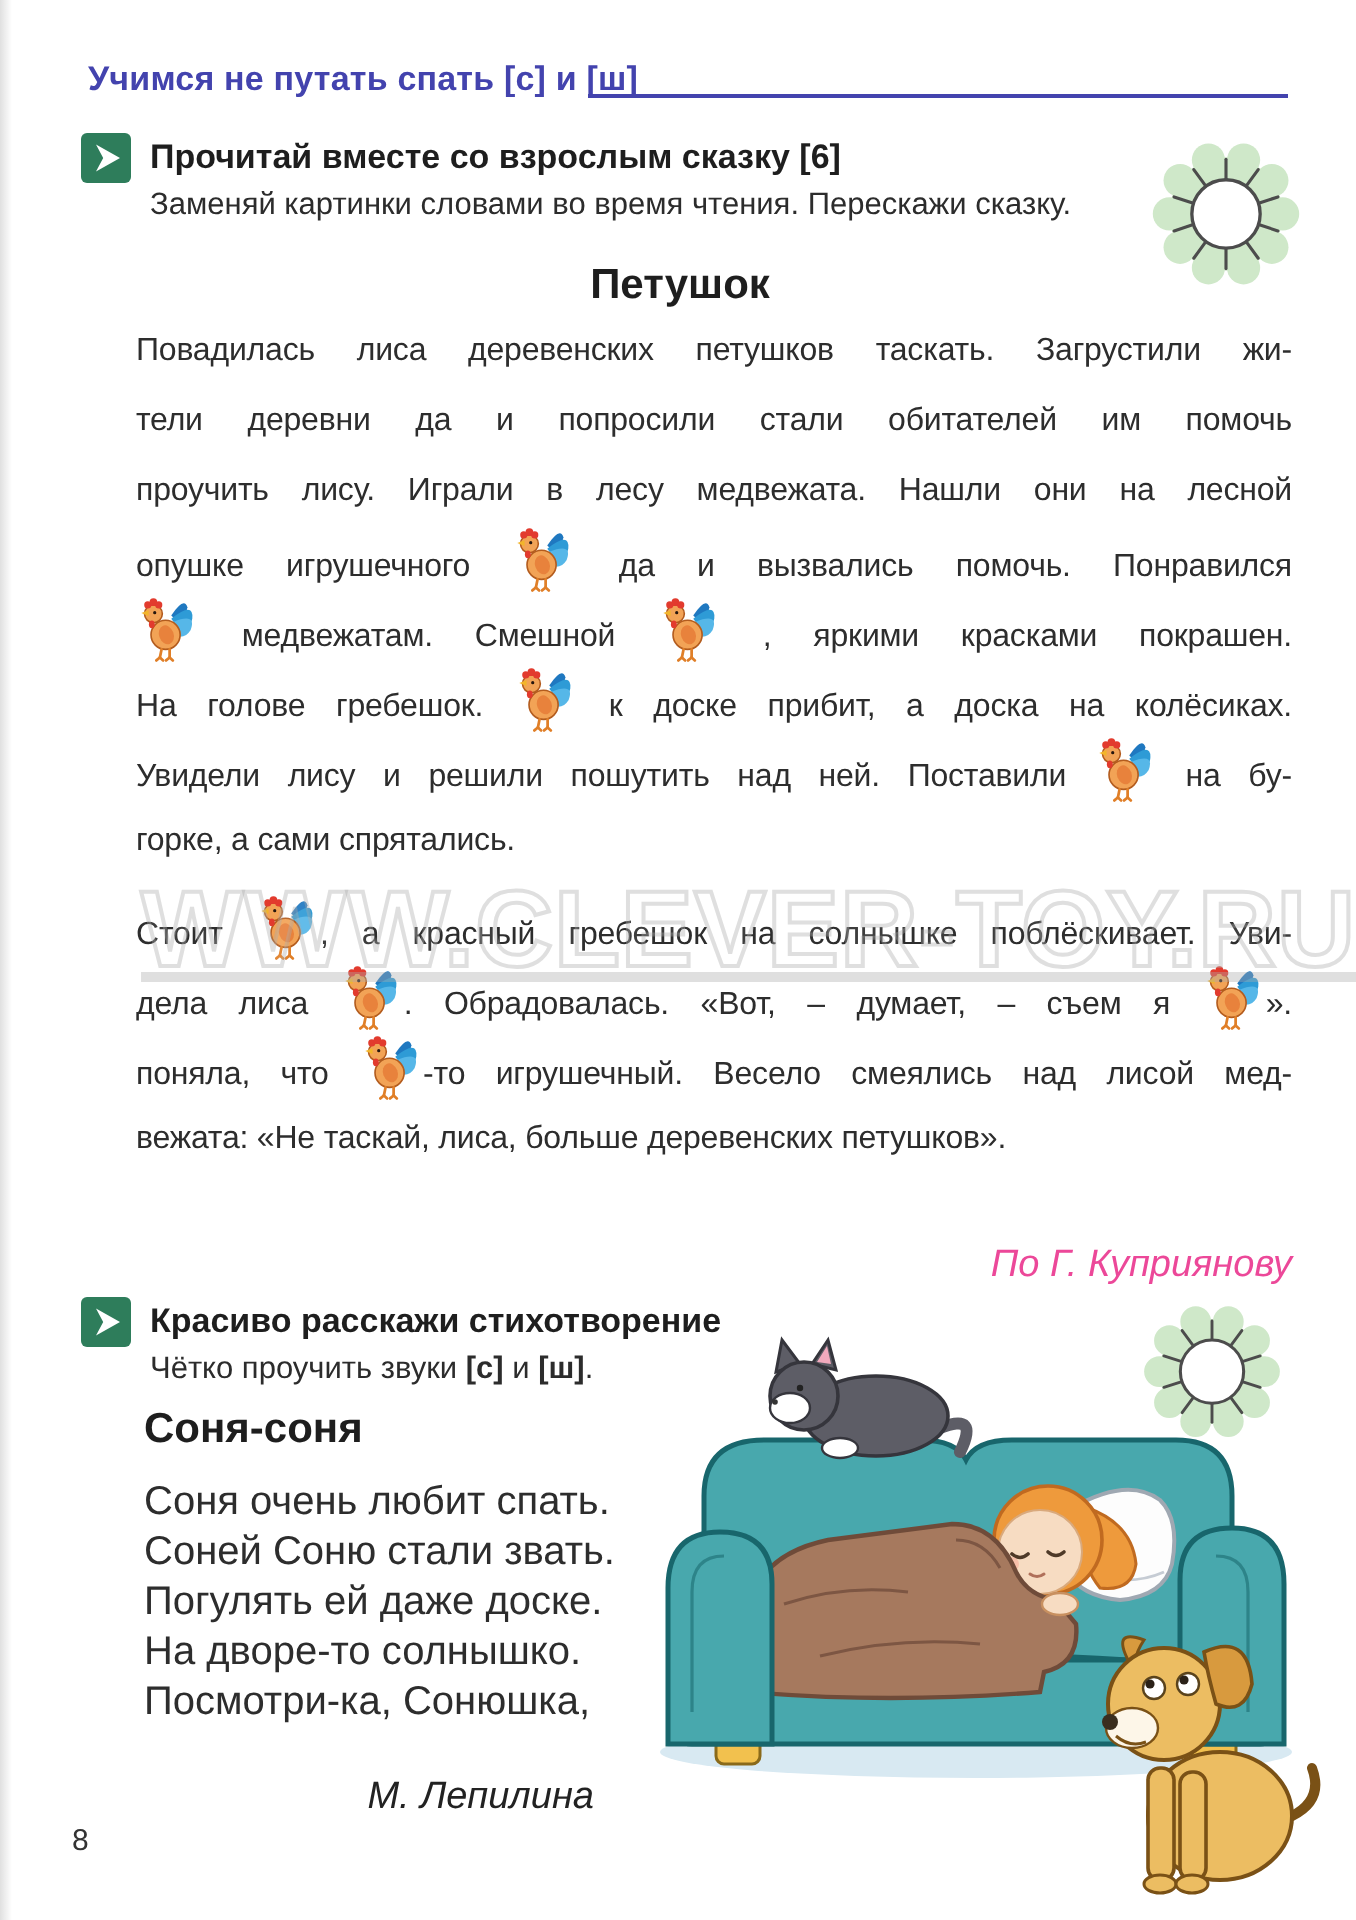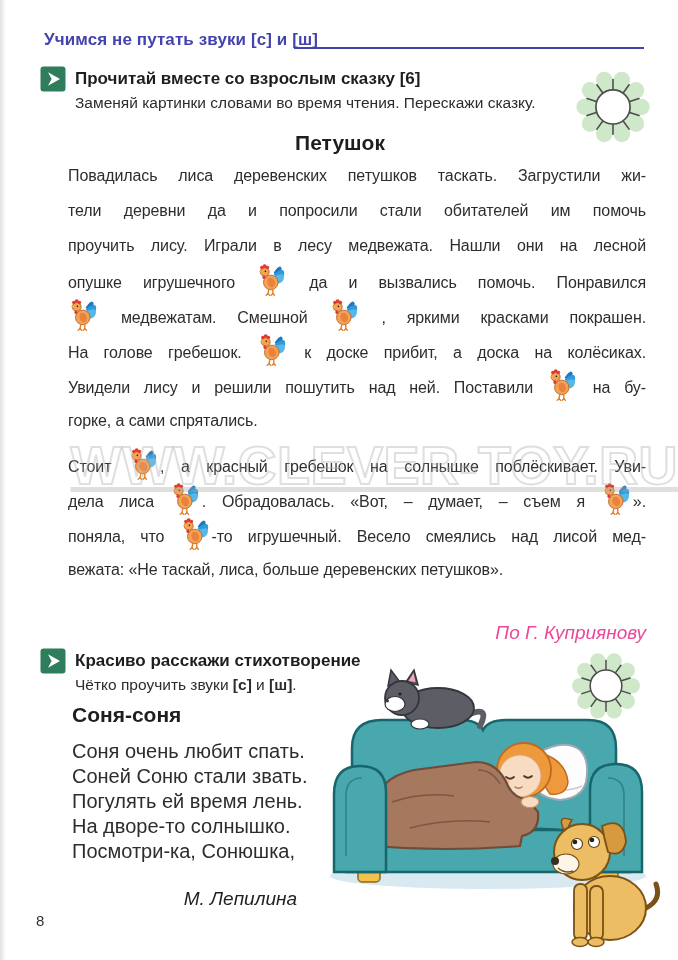--- a/index.html
+++ b/index.html
@@ -105,21 +105,21 @@
             <path d="M19,33 L19,38"></path>
           <path d="M13,38 L10.8,39.8"></path>
             <path d="M13,38 L15,39.8"></path>
           <path d="M19,38 L16.8,39.8"></path>
             <path d="M19,38 L21,39.8"></path>
         </g>
       </symbol>
     </defs>
   </svg>
 
-  <span class="header-title">Учимся не путать звуки [с] и [ш]</span>
+  <span class="header-title">Учимся не путать спать [с] и [ш]</span>
   <div class="header-rule"></div>
 
   <div class="task task1">
     <svg class="task-icon">
         <use href="#arrow-badge"></use>
       </svg>
     <div class="task-lines">
       <div class="task-heading">Прочитай вместе со взрослым сказку [6]</div>
       <div class="task-sub">Заменяй картинки словами во время чтения. Перескажи сказку.</div>
     </div>
@@ -173,21 +173,21 @@
     </div>
   </div>
   <svg class="sun sun2">
       <use href="#sun"></use>
     </svg>
 
   <div class="poem-title">Соня-соня</div>
   <div id="poem-lines" class="poem">
       <div class="poem-line">Соня очень любит спать.</div>
       <div class="poem-line">Соней Соню стали звать.</div>
-      <div class="poem-line">Погулять ей время лень.</div>
+      <div class="poem-line">Погулять ей даже доске.</div>
       <div class="poem-line">На дворе-то солнышко.</div>
       <div class="poem-line">Посмотри-ка, Сонюшка,</div>
     </div>
   <div class="poem-author">М. Лепилина</div>
 
   <svg class="scene" viewBox="0 0 350 300">
     <ellipse cx="160" cy="218" rx="158" ry="13" fill="#d8e9f2"></ellipse>
     <g>
       <rect x="30" y="204" width="22" height="20" rx="4" fill="#f2c14e" stroke="#8a6a1a" stroke-width="1.5"></rect>
       <rect x="268" y="204" width="22" height="20" rx="4" fill="#f2c14e" stroke="#8a6a1a" stroke-width="1.5"></rect>

